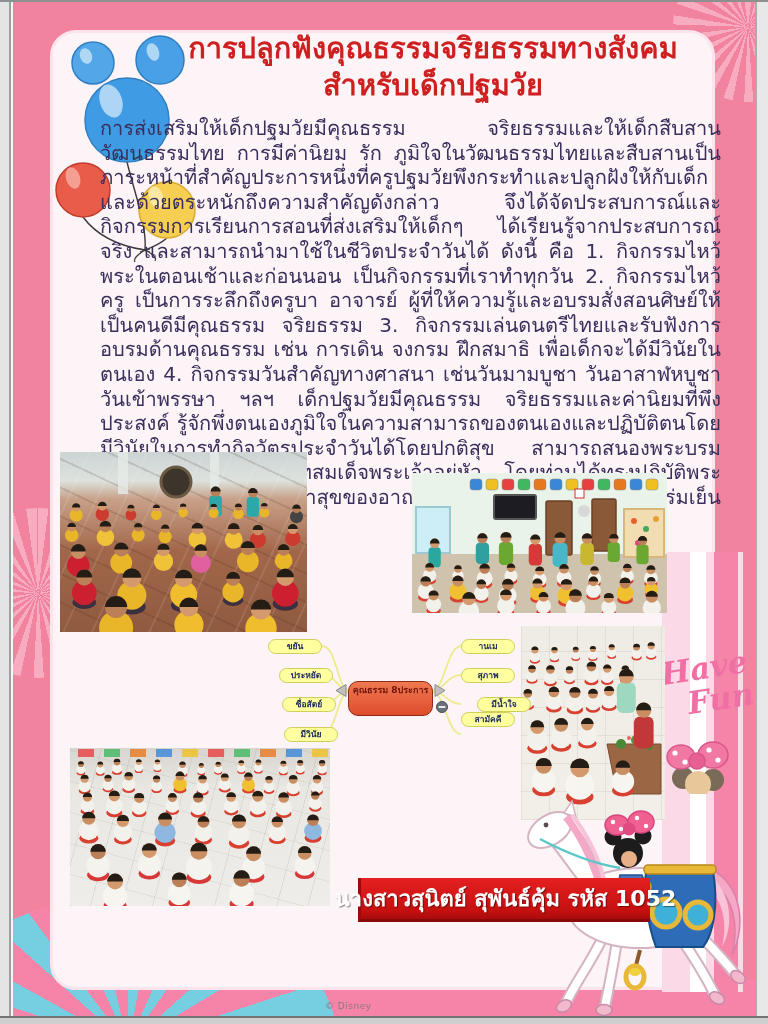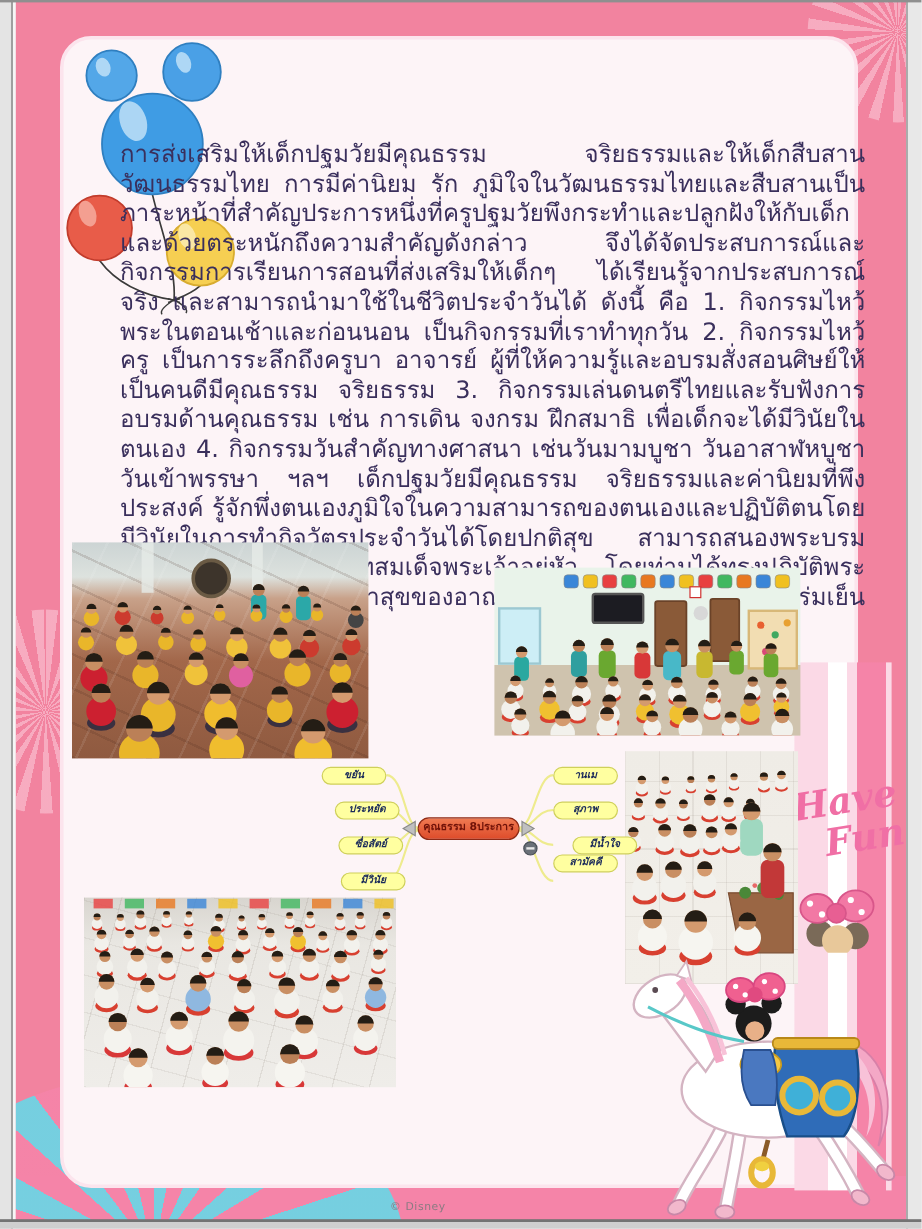--- a/index.html
+++ b/index.html
@@ -61,22 +61,22 @@
       linear-gradient(180deg,#efece6 0,#f2efe9 100%);}
   .photo4{left:57px;top:748px;width:260px;height:158px;
     background:
       repeating-linear-gradient(105deg,rgba(140,130,120,.16) 0 1px,rgba(0,0,0,0) 1px 30px),
       repeating-linear-gradient(15deg,rgba(140,130,120,.12) 0 1px,rgba(0,0,0,0) 1px 30px),
       linear-gradient(180deg,#d8d5cf 0,#e9e7e2 25%,#efede9 100%);}
 
   .mindmap{position:absolute;left:252px;top:630px;width:268px;height:118px;z-index:5;}
   .mindmap svg{position:absolute;left:0;top:0;}
   .mm-node{position:absolute;width:54px;height:15px;background:#ffffa0;border:1.5px solid #cfd05a;
-    border-radius:8px;color:#1a2a5a;font-weight:bold;font-size:8.5px;line-height:12px;text-align:center;font-style:italic;}
-  .mm-center{position:absolute;left:83px;top:51px;width:85px;height:19px;border-radius:10px;
+    border-radius:8px;color:#1a2a5a;font-weight:bold;font-size:8.5px;line-height:12px;text-align:center;}
+  .mm-center{position:absolute;left:83px;top:51px;width:85px;height:35px;border-radius:10px;
     background:linear-gradient(180deg,#ef7a52,#de4c2b);border:1.5px solid #8f2a16;
     color:#701208;font-weight:bold;font-size:9px;line-height:16px;text-align:center;}
 
   .banner{position:absolute;left:345px;top:878px;width:292px;height:44px;z-index:7;
     background:linear-gradient(180deg,#e52020 0,#c60f0f 80%,#a80c0c 100%);
     border-left:3px solid #9c0a0a;border-bottom:3px solid #8a0808;
     display:flex;align-items:center;justify-content:center;}
   .banner span{color:#ffffff;font-weight:bold;font-size:22px;white-space:nowrap;
     text-shadow:1px 1px 1px rgba(0,0,0,.45);}
 
@@ -131,20 +131,24 @@
       <ellipse cx="56" cy="76" rx="11" ry="17" fill="#bfe0f7" opacity=".85" transform="rotate(-18 56 76)"></ellipse>
       <ellipse cx="31" cy="31" rx="6" ry="8" fill="#bfe0f7" opacity=".85" transform="rotate(-20 31 31)"></ellipse>
       <ellipse cx="98" cy="27" rx="6" ry="9" fill="#bfe0f7" opacity=".85" transform="rotate(-20 98 27)"></ellipse>
       <circle cx="28" cy="165" r="27" fill="#e85c49" stroke="#c23c2c" stroke-width="1.5"></circle>
       <ellipse cx="18" cy="153" rx="7" ry="11" fill="#f6b0a4" opacity=".8" transform="rotate(-18 18 153)"></ellipse>
       <circle cx="112" cy="185" r="28" fill="#f6cf52" stroke="#d8ac30" stroke-width="1.5"></circle>
       <ellipse cx="101" cy="172" rx="7" ry="11" fill="#fbe9ad" opacity=".9" transform="rotate(-18 101 172)"></ellipse>
     </svg>
   </div>
 
+  <div class="title">
+    <div>การปลูกฟังคุณธรรมจริยธรรมทางสังคม</div>
+    <div>สำหรับเด็กปฐมวัย</div>
+  </div>
 
   <div class="body-text">การส่งเสริมให้เด็กปฐมวัยมีคุณธรรม จริยธรรมและให้เด็กสืบสานวัฒนธรรมไทย การมีค่านิยม รัก ภูมิใจในวัฒนธรรมไทยและสืบสานเป็นภาระหน้าที่สำคัญประการหนึ่งที่ครูปฐมวัยพึงกระทำและปลูกฝังให้กับเด็ก และด้วยตระหนักถึงความสำคัญดังกล่าว จึงได้จัดประสบการณ์และกิจกรรมการเรียนการสอนที่ส่งเสริมให้เด็กๆ ได้เรียนรู้จากประสบการณ์จริง และสามารถนำมาใช้ในชีวิตประจำวันได้ ดังนี้ คือ 1. กิจกรรมไหว้พระในตอนเช้าและก่อนนอน เป็นกิจกรรมที่เราทำทุกวัน 2. กิจกรรมไหว้ครู เป็นการระลึกถึงครูบา อาจารย์ ผู้ที่ให้ความรู้และอบรมสั่งสอนศิษย์ให้เป็นคนดีมีคุณธรรม จริยธรรม 3. กิจกรรมเล่นดนตรีไทยและรับฟังการอบรมด้านคุณธรรม เช่น การเดิน จงกรม ฝึกสมาธิ เพื่อเด็กจะได้มีวินัยในตนเอง 4. กิจกรรมวันสำคัญทางศาสนา เช่นวันมามบูชา วันอาสาฬหบูชา วันเข้าพรรษา ฯลฯ เด็กปฐมวัยมีคุณธรรม จริยธรรมและค่านิยมที่พึงประสงค์ รู้จักพึ่งตนเองภูมิใจในความสามารถของตนเองและปฏิบัติตนโดยมีวินัยในการทำกิจวัตรประจำวันได้โดยปกติสุข สามารถสนองพระบรมราโชวาท ของพระบาทสมเด็จพระเจ้าอยู่หัว โดยท่านได้ทรงปฏิบัติพระราชกรณียกิจเพื่อความผาสุขของอาณาประชาราษฎร์ และความร่มเย็นของบ้านเมือง</div>
 
   <div class="photo photo1">
     <svg id="ph1" width="247" height="180" viewBox="0 0 247 180">
         <rect x="58" y="0" width="10" height="42" fill="#e6ebe7" opacity=".8"></rect>
         <rect x="150" y="0" width="9" height="40" fill="#e6ebe7" opacity=".8"></rect>
         <circle cx="116" cy="30" r="15" fill="#3d342b" stroke="#6a5a44" stroke-width="3"></circle>
         <rect x="149.2" y="43.6" width="12.8" height="20.8" rx="4.0" fill="#2ba8a8"></rect>
         <circle cx="155.6" cy="39.6" r="5.0" fill="#bb8057"></circle>
@@ -791,15 +795,18 @@
       <ellipse cx="109" cy="50" rx="12" ry="10" fill="#f06090" stroke="#d84680" stroke-width="1.5"></ellipse>
       <ellipse cx="133" cy="47" rx="13" ry="11" fill="#f06090" stroke="#d84680" stroke-width="1.5"></ellipse>
       <circle cx="121" cy="54" r="6.5" fill="#e04a80"></circle>
       <circle cx="105" cy="47" r="2.2" fill="#fff"></circle>
         <circle cx="113" cy="54" r="2.2" fill="#fff"></circle>
       <circle cx="129" cy="43" r="2.2" fill="#fff"></circle>
         <circle cx="138" cy="51" r="2.2" fill="#fff"></circle>
     </svg>
   </div>
 
+  <div class="banner">
+    <span>นางสาวสุนิตย์ สุพันธ์คุ้ม รหัส 1052</span>
+  </div>
 
   <div class="copyright">© Disney</div>
 </div>
 
 </body></html>

